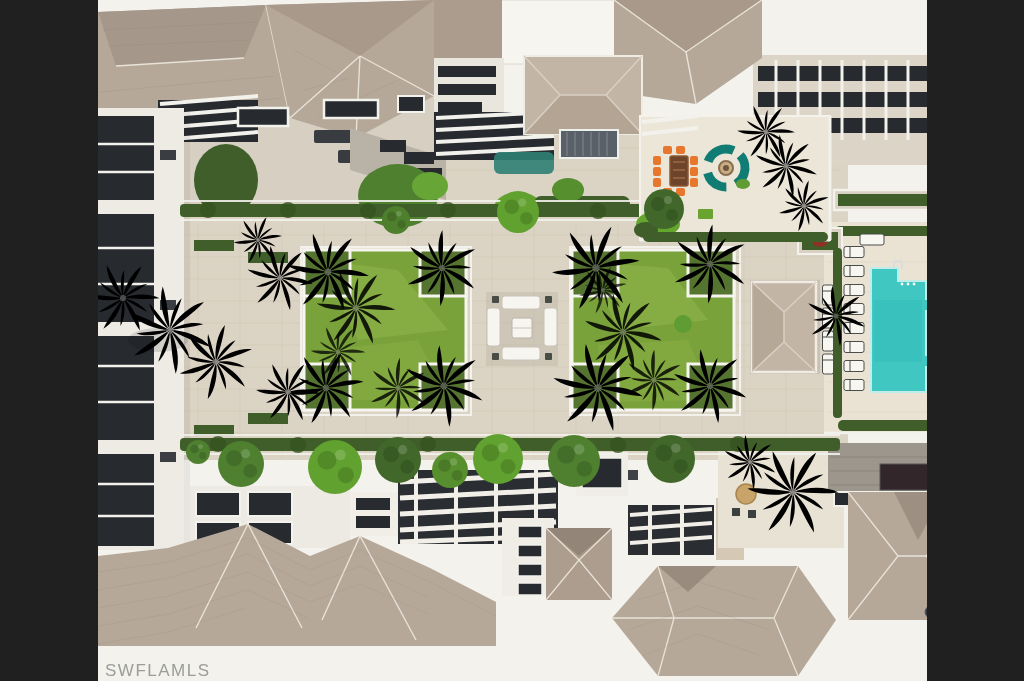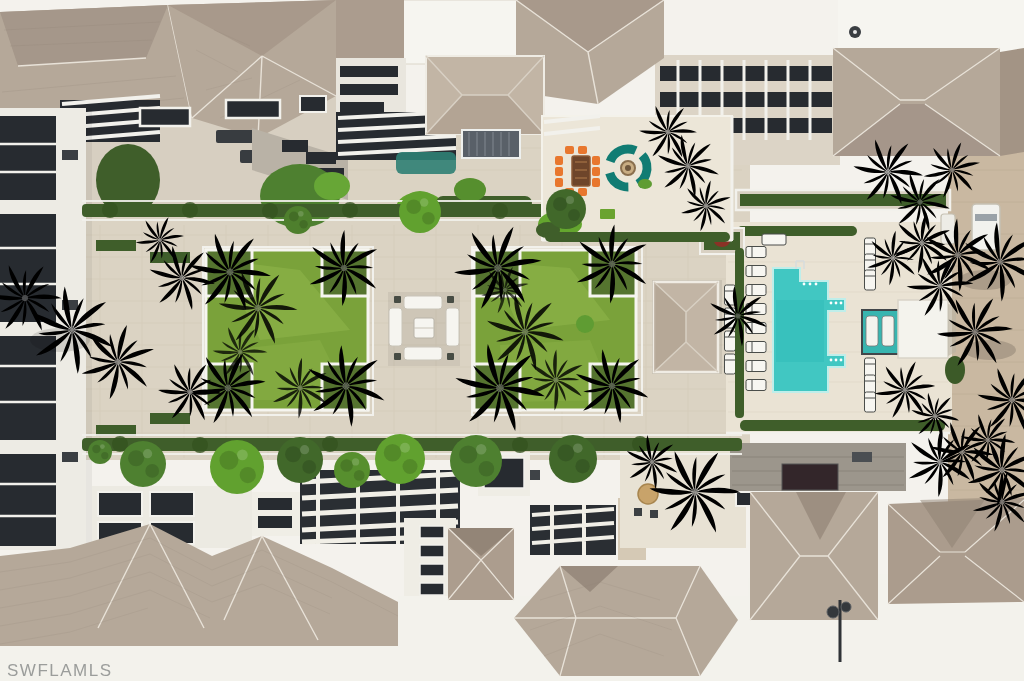--- a/index.html
+++ b/index.html
@@ -1,17 +1,17 @@
 <!DOCTYPE html>
 <html><head>
 <meta charset="utf-8">
 <style>
   html,body{margin:0;padding:0;background:#202020;}
   body{font-family:"Liberation Sans", sans-serif;}
-  .stage{width:1024px;height:681px;margin:0 auto;position:relative;overflow:hidden;background:#f4f2ed;}
+  .stage{width:829px;height:681px;margin:0 auto;position:relative;overflow:hidden;background:#f4f2ed;}
   svg{display:block;}
   text.wm{font-family:"Liberation Sans", sans-serif;font-size:17px;letter-spacing:1.5px;}
 </style>
 </head>
 <body>
 
 <div class="stage">
 <svg width="1024" height="681" viewBox="0 0 1024 681">
   <defs>
     <g id="palm">

